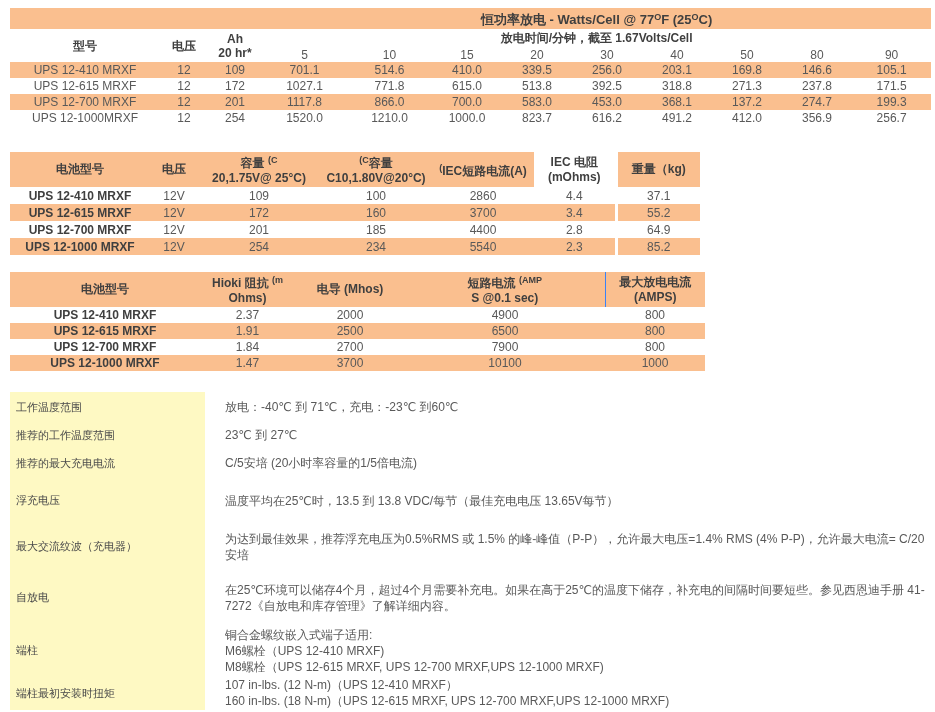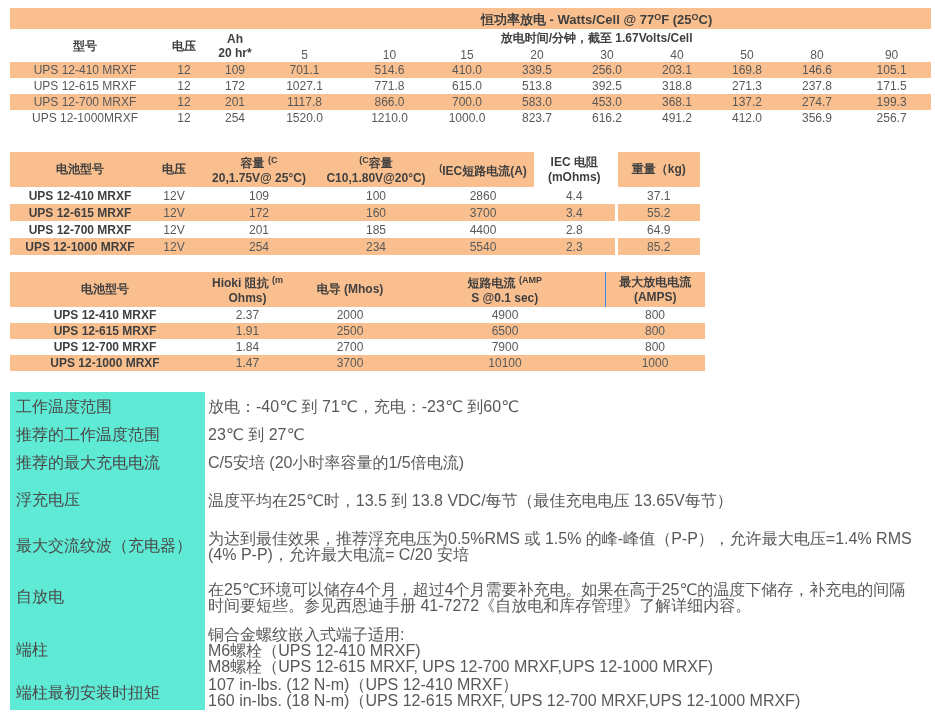--- a/index.html
+++ b/index.html
@@ -27,22 +27,22 @@
   .sep3{border-left:3px solid #fff;}
   
   .t3{width:695px;margin-top:17px;}
   .t3 thead tr{height:35px;}
   .t3 th{line-height:15px;}
   .t3 tbody tr{height:16px;}
   .sep6{border-left:1px solid #3b82f6;}
   
   .specs{margin-top:21px;width:921px;}
   .spec-row{display:flex;}
-  .spec-label{width:195px;background:#5eead4;display:flex;align-items:center;padding-left:6px;box-sizing:border-box;font-size:16px;color:#4a4a4a;flex-shrink:0;}
-  .spec-content{flex:1;margin-left:0;padding-left:3px;display:flex;align-items:center;font-size:16px;line-height:16px;white-space:pre-line;max-width:712px;box-sizing:border-box;}
+  .spec-label{width:195px;background:#fef9c3;display:flex;align-items:center;padding-left:6px;box-sizing:border-box;font-size:11px;color:#4a4a4a;flex-shrink:0;}
+  .spec-content{flex:1;margin-left:17px;padding-left:3px;display:flex;align-items:center;font-size:12px;line-height:16px;white-space:pre-line;max-width:712px;box-sizing:border-box;}
   .spec-row:nth-child(1){min-height:30px}
   .spec-row:nth-child(2){min-height:26px}
   .spec-row:nth-child(3){min-height:30px}
   .spec-row:nth-child(4){min-height:45px}
   .spec-row:nth-child(5){min-height:47px}
   .spec-row:nth-child(6){min-height:55px}
   .spec-row:nth-child(7){min-height:51px}
   .spec-row:nth-child(8){min-height:34px}
 </style>
 </head>

